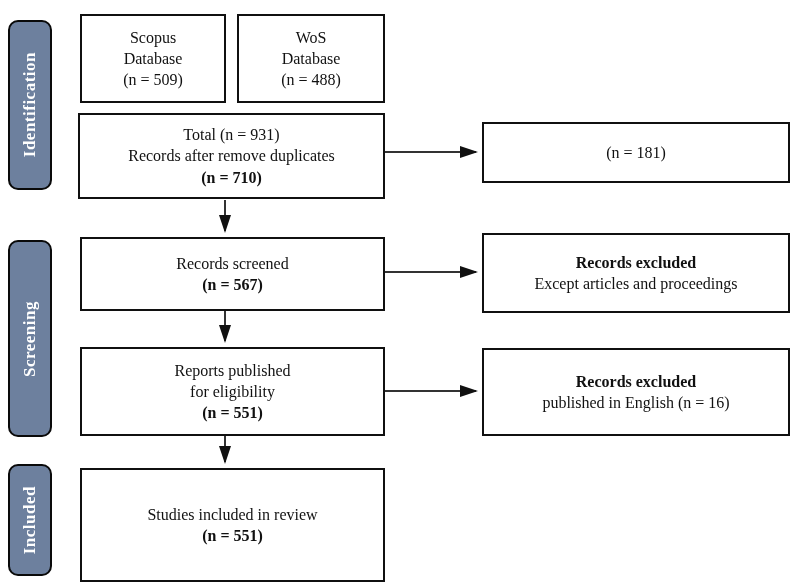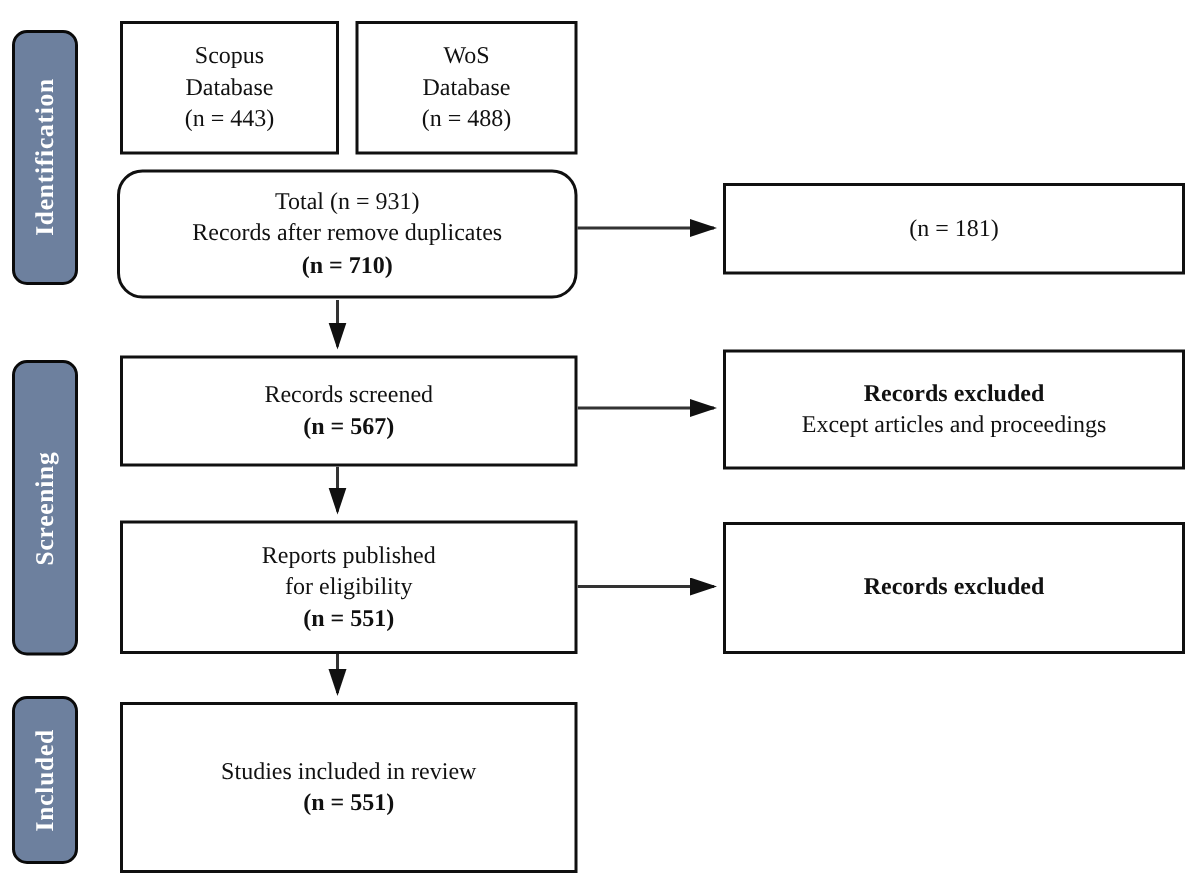--- a/index.html
+++ b/index.html
@@ -18,21 +18,21 @@
   }
   .box{
     position:absolute;background:#ffffff;border:2px solid #101010;box-sizing:border-box;
     display:flex;flex-direction:column;align-items:center;justify-content:center;
     text-align:center;font-size:16px;line-height:1.32;padding:12px 6px;
   }
   .b{font-weight:bold;}
   
   #box-scopus{left:80px;top:14px;width:146px;height:89px;}
   #box-wos{left:237px;top:14px;width:148px;height:89px;}
-  #box-total{left:78px;top:113px;width:307px;height:86px;border-radius:17px;}
+  #box-total{left:78px;top:113px;width:307px;height:86px;}
   #box-dup{left:482px;top:122px;width:308px;height:61px;}
   #box-screened{left:80px;top:237px;width:305px;height:74px;}
   #box-excl1{left:482px;top:233px;width:308px;height:80px;}
   #box-assessed{left:80px;top:347px;width:305px;height:89px;}
   #box-excl2{left:482px;top:348px;width:308px;height:88px;}
   #box-included{left:80px;top:468px;width:305px;height:114px;}
   #stage-identification{left:8px;top:20px;width:44px;height:170px;}
   #stage-screening{left:8px;top:240px;width:44px;height:197px;}
   #stage-included{left:8px;top:464px;width:44px;height:112px;}
 </style>
@@ -61,21 +61,21 @@
   <div class="stage" id="stage-screening">
     <span>Screening</span>
   </div>
   <div class="stage" id="stage-included">
     <span>Included</span>
   </div>
 
   <div class="box" id="box-scopus">
     <div>Scopus</div>
     <div>Database</div>
-    <div>(n = 443)</div>
+    <div>(n = 509)</div>
   </div>
 
   <div class="box" id="box-wos">
     <div>WoS</div>
     <div>Database</div>
     <div>(n = 488)</div>
   </div>
 
   <div class="box" id="box-total">
     <div>Total (n = 931)</div>
@@ -98,20 +98,21 @@
   </div>
 
   <div class="box" id="box-assessed">
     <div>Reports published</div>
     <div>for eligibility</div>
     <div class="b">(n = 551)</div>
   </div>
 
   <div class="box" id="box-excl2">
     <div class="b">Records excluded</div>
+    <div>published in English (n = 16)</div>
   </div>
 
   <div class="box" id="box-included">
     <div>Studies included in review</div>
     <div class="b">(n = 551)</div>
   </div>
 
 </div>
 
 </body></html>

